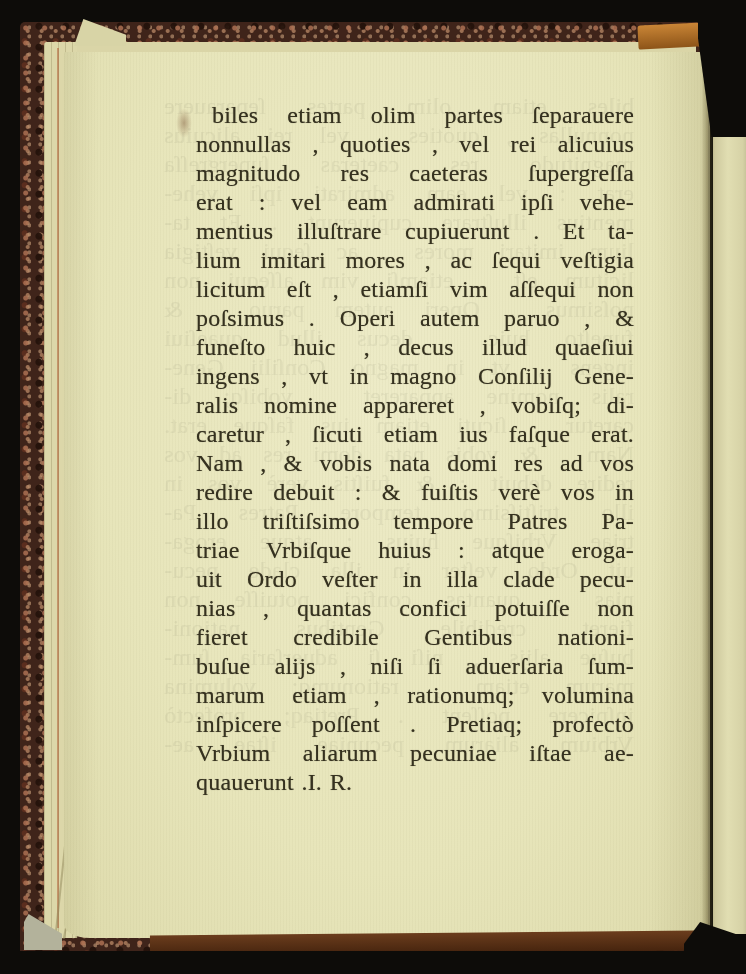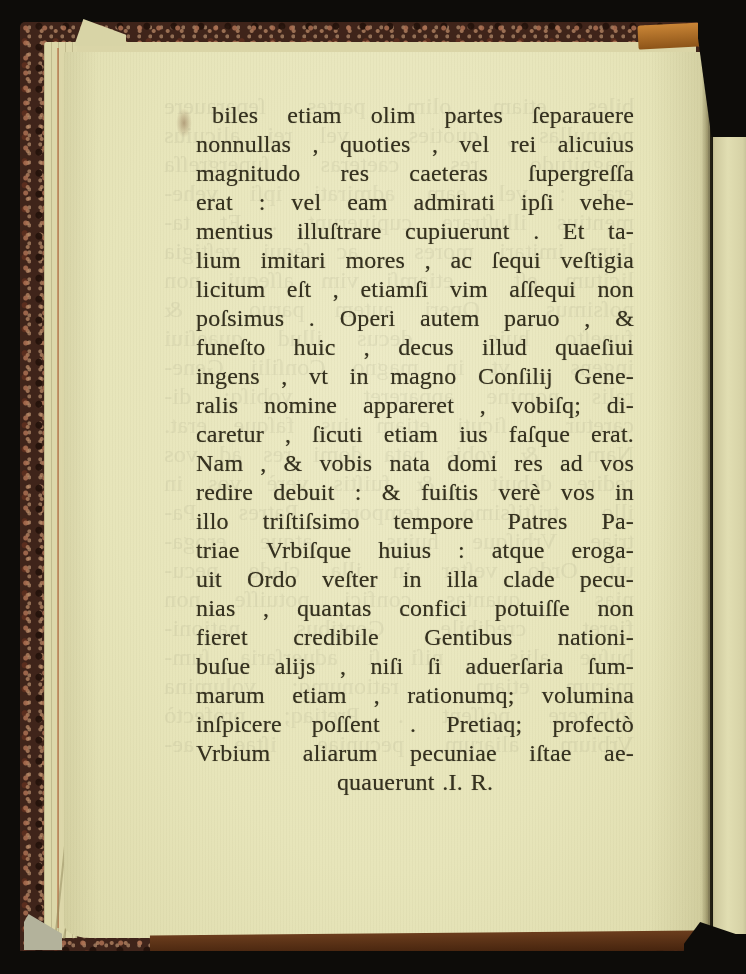--- a/index.html
+++ b/index.html
@@ -63,21 +63,21 @@
     position:absolute; left:132px; top:49px; width:438px;
     color:#35311f;
   }
   .line {
     font-size:24px; line-height:29px; letter-spacing:.2px; word-spacing:1.5px;
     text-align:justify; text-align-last:justify;
     text-shadow:0 0 .8px rgba(50,46,30,.55);
   }
   .line-first { padding-left:16px; }
   .line-last {
-    display:flex; justify-content:center;
+    display:flex; justify-content:flex-start;
     text-align:left; text-align-last:auto;
   }
   
   .facing {
     position:absolute; left:713px; top:134px; width:33px; height:800px;
     background:linear-gradient(90deg,#cbc69b,#e1deb2 45%,#d6d2a6 90%,#c9c49a);
   }
   .gutter {
     position:absolute; left:701px; top:52px; width:14px; height:882px;
     background:linear-gradient(90deg, transparent, rgba(92,82,42,.42) 45%, rgba(58,50,26,.58) 58%, rgba(120,110,60,.2) 75%, transparent);

